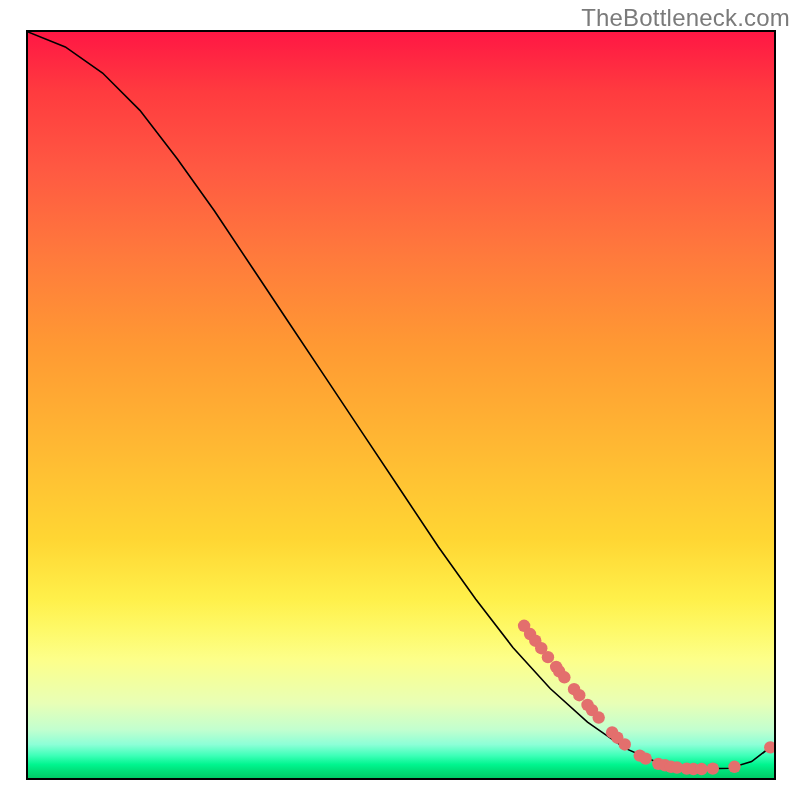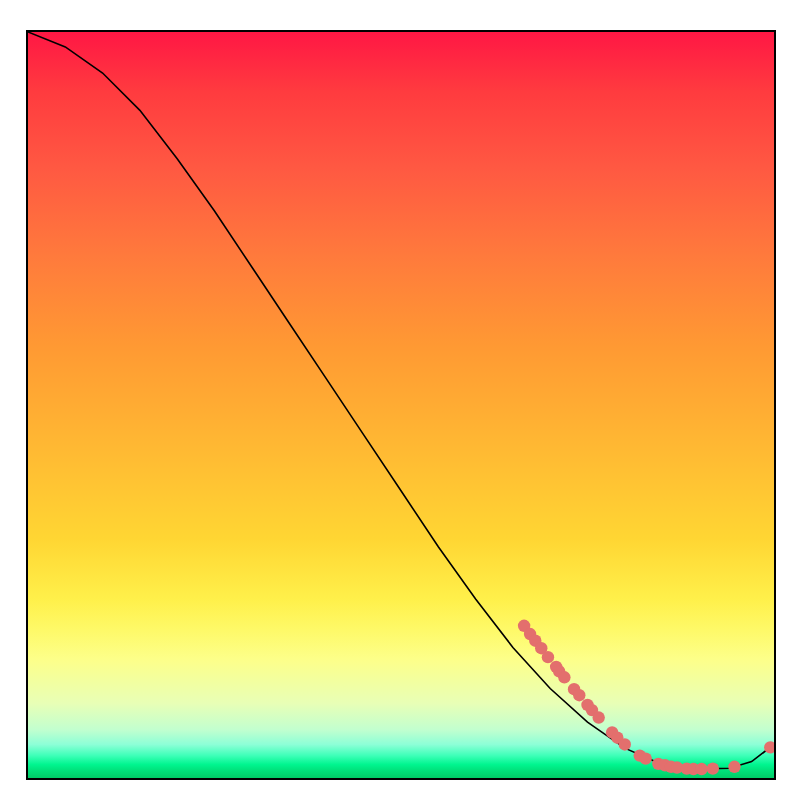--- a/index.html
+++ b/index.html
@@ -71,20 +71,21 @@
   }
   .marker {
     fill: #e36f6d;
     stroke: none;
   }
 </style>
 </head>
 <body>
 
 <div class="stage">
+  <div class="watermark">TheBottleneck.com</div>
 
   <div class="chart-box">
     <div class="gradient-bg"></div>
     <svg class="curve-layer" viewBox="0 0 746 746" preserveAspectRatio="none">
       <path id="curve-path" class="curve-path" d="M0.00 0.00 L37.30 14.92 L74.60 41.03 L111.90 78.33 L149.20 126.82 L186.50 179.04 L223.80 234.99 L261.10 290.94 L298.40 346.89 L335.70 402.84 L373.00 458.79 L410.30 514.74 L447.60 566.96 L484.90 615.45 L522.20 656.48 L559.50 690.05 L596.80 716.16 L634.10 732.57 L671.40 737.05 L701.24 736.30 L723.62 729.59 L746.00 712.43"></path>
       <g id="marker-group">
           <circle cx="496.09" cy="593.82" r="6.2" class="marker"></circle>
           <circle cx="502.06" cy="602.02" r="6.2" class="marker"></circle>
           <circle cx="507.28" cy="608.74" r="6.2" class="marker"></circle>
           <circle cx="513.25" cy="616.20" r="6.2" class="marker"></circle>

